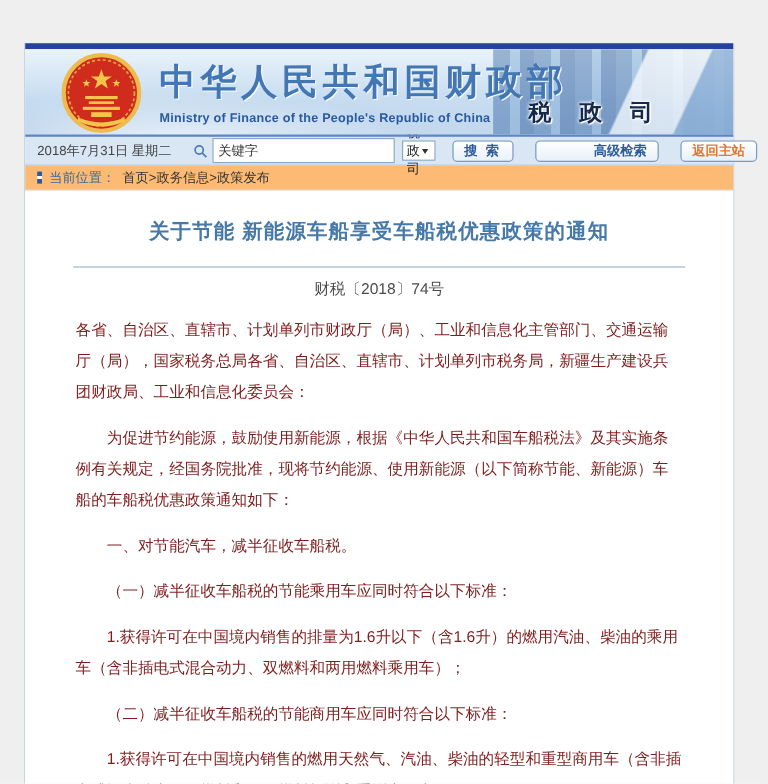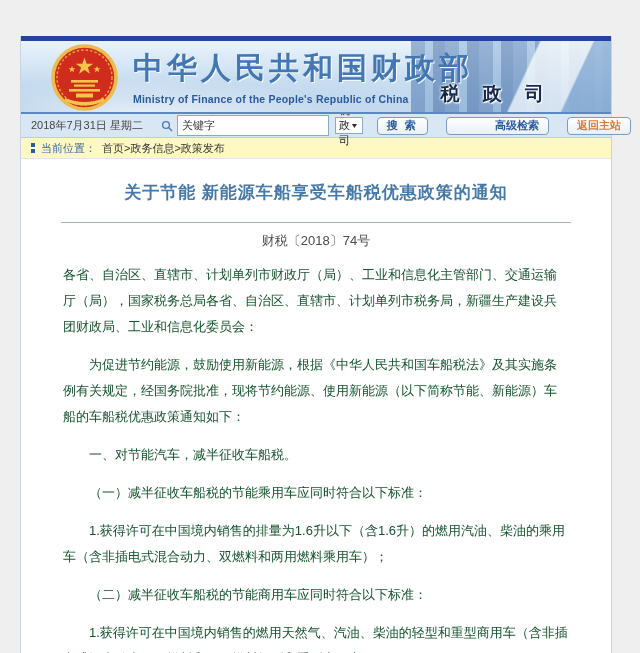--- a/index.html
+++ b/index.html
@@ -45,35 +45,35 @@
     justify-content:flex-end; padding:0 3px; cursor:pointer; }
   .sr-chevron { font-size:9px; color:#333; transform:scaleY(.8); }
   .sr-btn { margin-left:14px; height:18px; padding:0 9px; border:1px solid #7a9cc4;
     border-radius:4px; background:linear-gradient(180deg,#ffffff,#e8f0f8);
     color:#2b5a9e; font-size:11px; font-weight:bold; letter-spacing:2px;
     cursor:pointer; font-family:inherit; white-space:nowrap; }
   .sr-btn.advanced { margin-left:18px; letter-spacing:0;padding-left:48px; }
   .sr-btn.return { margin-left:18px; color:#e07830; letter-spacing:0; }
 
   
-  .crumbrow { display:flex; align-items:center; height:21px; background:#fef9c3;
+  .crumbrow { display:flex; align-items:center; height:21px; background:#fdba74;
     border-bottom:1px solid #dfe6ee; padding:0 10px; font-size:11px; }
   .crumb-icon { width:4px; height:10px; margin-right:6px;
     background:linear-gradient(180deg,#2b5a9e 0 4px,#fff 4px 6px,#2b5a9e 6px 10px); }
   .crumb-label { color:#3a6a9e; margin-right:6px; }
   .crumb-path { color:#333; cursor:pointer; }
 
   
   .docarea { padding-top:22px; background:#fff; }
   .doc-title { text-align:center; font-size:17px; font-weight:bold; color:#4679a7;
     letter-spacing:1px; }
   .doc-divider { margin:18px 40px 0 40px; border-top:1px solid #9db8cc; }
   .doc-number { margin-top:9px; text-align:center; font-size:13px; color:#4a4a4a; }
   .doc-body { margin-top:12px; padding:0 42px; }
-  .doc-para { font-size:13px; color:#14532d; line-height:26px; margin:12px 0; }
+  .doc-para { font-size:13px; color:#7f1d1d; line-height:26px; margin:12px 0; }
   .doc-para.indent { text-indent:2em; }
 </style>
 </head>
 <body>
 
 <div class="page">
   <div class="content-col">
 
     <div class="topbar"></div>
     <div class="banner">

